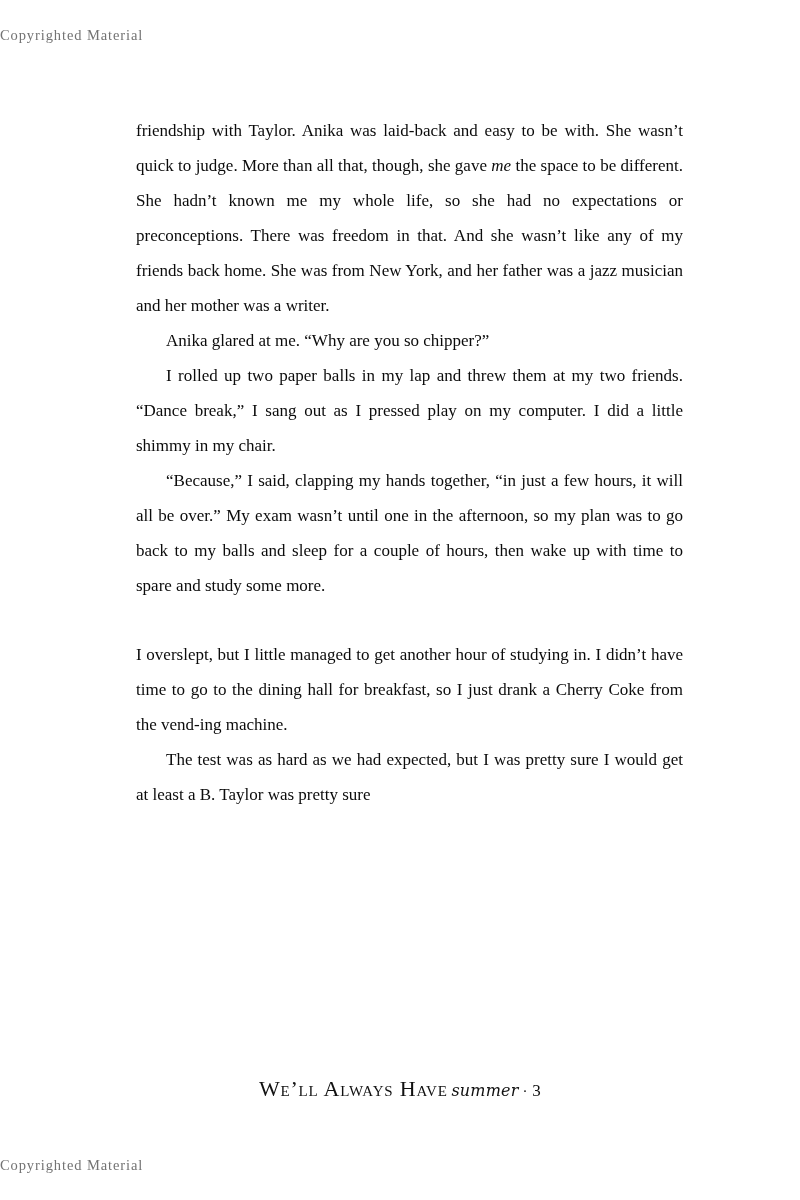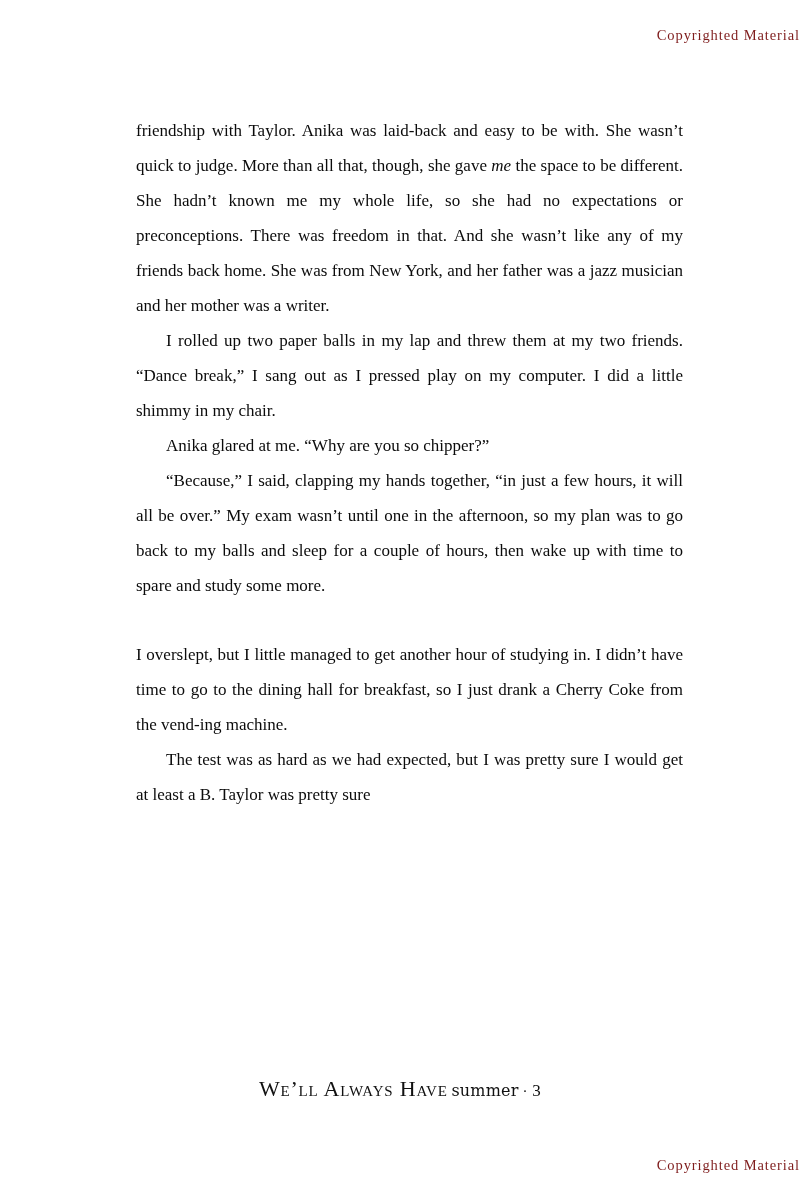--- a/index.html
+++ b/index.html
@@ -19,25 +19,25 @@
   .page {
     position: absolute;
     inset: 0;
   }
 
   .copyright-top,
   .copyright-bottom {
     position: absolute;
     left: 0;
     width: 100%;
-    text-align: right;
+    text-align: left;
     font-family: "Liberation Serif", serif;
     font-size: 14.5px;
     letter-spacing: 0.9px;
-    color: #7f1d1d;
+    color: #737373;
   }
   .copyright-top { top: 27px; }
   .copyright-bottom { top: 1157px; }
 
   .body-text {
     position: absolute;
     left: 136px;
     top: 113px;
     width: 547px;
     font-size: 17px;
@@ -70,20 +70,21 @@
     font-size: 15px;
     color: #111111;
   }
   .footer .smallcaps {
     font-variant: small-caps;
     letter-spacing: 0.8px;
     font-size: 22px;
   }
   .footer .script {
     font-family: "DejaVu Serif", serif;
+    font-style: italic;
     font-size: 16px;
     letter-spacing: 0.2px;
     text-align: center;
   }
   .footer .dot {
     letter-spacing: 1px;
   }
   .footer .pagenum {
     font-size: 17px;
     letter-spacing: 0.5px;
@@ -93,22 +94,22 @@
 <body>
 
 <div class="page">
 
   <div class="copyright-top">Copyrighted Material</div>
 
   <div class="body-text">
     <p>
       <span>friendship with Taylor. Anika was laid-back and easy to be with. She wasn’t quick to judge. More than all that, though, she gave </span><em>me</em><span> the space to be different. She hadn’t known me my whole life, so she had no expectations or preconceptions. There was freedom in that. And she wasn’t like any of my friends back home. She was from New York, and her father was a jazz musician and her mother was a writer.</span>
     </p>
+    <p class="indent">Anika glared at me. “Why are you so chipper?”</p>
     <p class="indent">I rolled up two paper balls in my lap and threw them at my two friends. “Dance break,” I sang out as I pressed play on my computer. I did a little shimmy in my chair.</p>
-    <p class="indent">Anika glared at me. “Why are you so chipper?”</p>
     <p class="indent">“Because,” I said, clapping my hands together, “in just a few hours, it will all be over.” My exam wasn’t until one in the afternoon, so my plan was to go back to my balls and sleep for a couple of hours, then wake up with time to spare and study some more.</p>
     <p class="gap">I overslept, but I little managed to get another hour of studying in. I didn’t have time to go to the dining hall for breakfast, so I just drank a Cherry Coke from the vend-ing machine.</p>
     <p class="indent">The test was as hard as we had expected, but I was pretty sure I would get at least a B. Taylor was pretty sure</p>
   </div>
 
   <div class="footer">
     <span class="smallcaps">We’ll Always Have</span>
     <span class="script">summer</span>
     <span class="dot">·</span>
     <span class="pagenum">3</span>

